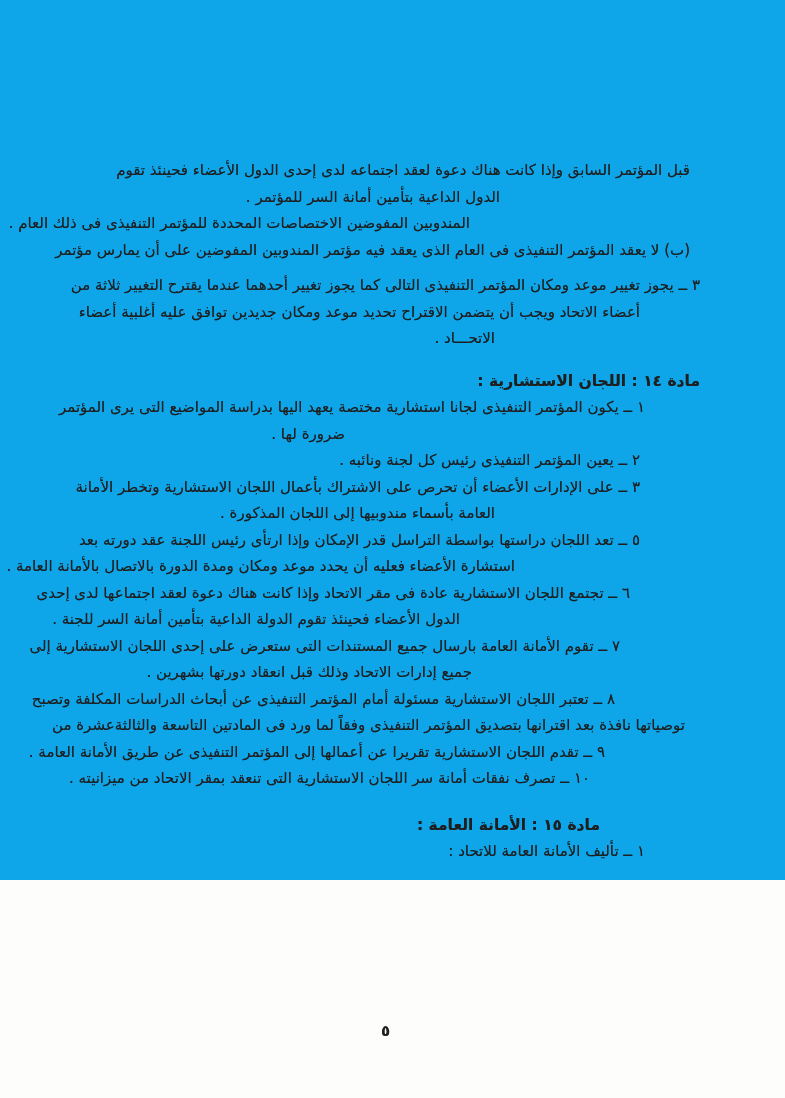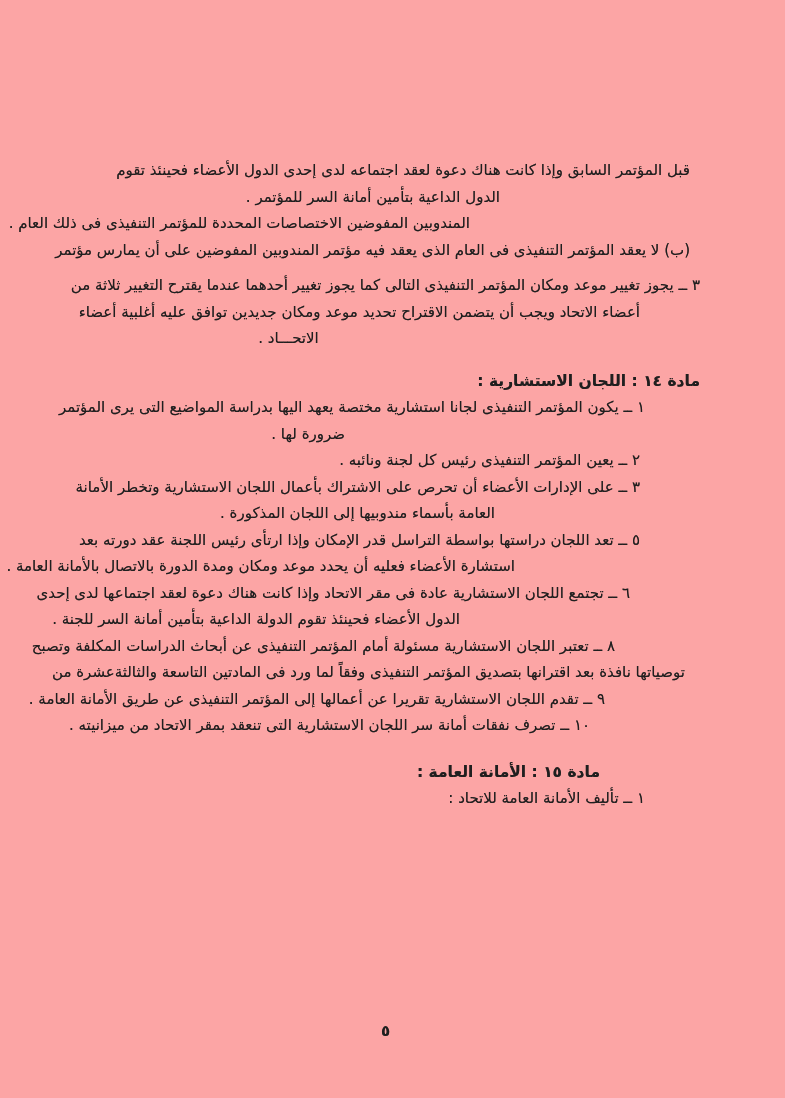--- a/index.html
+++ b/index.html
@@ -4,33 +4,33 @@
 <style>
   html,body{margin:0;padding:0;}
   body{
     width:785px;height:1098px;
     background:#fdfdfc;
     font-family:"DejaVu Sans",sans-serif;
     color:#1f1f1f;
     overflow:hidden;
   }
   .page{
-    position:relative;width:785px;height:1098px;direction:rtl;
-    background:#fca5a5;
+    position:relative;width:785px;height:880px;direction:rtl;
+    background:#0ea5e9;
   }
   .column{
     position:absolute;top:157px;right:85px;width:618px;
     text-align:right;
   }
   .ln{
     font-size:15px;line-height:26.5px;white-space:nowrap;
     text-shadow:0 0 0.5px rgba(20,20,20,.55);
   }
   .heading{font-weight:bold;font-size:15.5px;}
-  .gap-a{margin-top:9px;text-align:center;}
+  .gap-a{margin-top:9px;}
   .gap-b{margin-top:16px;}
   .gap-c{margin-top:20px;text-align:right;}
   .pagenum{
     position:absolute;top:1022px;left:0;width:785px;
     text-align:center;font-size:15px;font-weight:bold;
     padding-right:14px;box-sizing:border-box;
     text-shadow:0 0 0.5px rgba(20,20,20,.55);
   }
   
   .pr0{padding-right:0}   .pr10{padding-right:10px}
@@ -78,20 +78,24 @@
     </div>
     <div>
       <div class="ln pr60">٥ ــ تعد اللجان دراستها بواسطة التراسل قدر الإمكان وإذا ارتأى رئيس اللجنة عقد دورته بعد</div>
       <div class="ln pr185">استشارة الأعضاء فعليه أن يحدد موعد ومكان ومدة الدورة بالاتصال بالأمانة العامة .</div>
     </div>
     <div>
       <div class="ln pr70">٦ ــ تجتمع اللجان الاستشارية عادة فى مقر الاتحاد وإذا كانت هناك دعوة لعقد اجتماعها لدى إحدى</div>
       <div class="ln pr240">الدول الأعضاء فحينئذ تقوم الدولة الداعية بتأمين أمانة السر للجنة .</div>
     </div>
     <div>
+      <div class="ln pr80">٧ ــ تقوم الأمانة العامة بارسال جميع المستندات التى ستعرض على إحدى اللجان الاستشارية إلى</div>
+      <div class="ln pr228">جميع إدارات الاتحاد وذلك قبل انعقاد دورتها بشهرين .</div>
+    </div>
+    <div>
       <div class="ln pr85">٨ ــ تعتبر اللجان الاستشارية مسئولة أمام المؤتمر التنفيذى عن أبحاث الدراسات المكلفة وتصبح</div>
       <div class="ln pr15">توصياتها نافذة بعد اقترانها بتصديق المؤتمر التنفيذى وفقاً لما ورد فى المادتين التاسعة والثالثةعشرة من</div>
     </div>
     <div>
       <div class="ln pr95">٩ ــ تقدم اللجان الاستشارية تقريرا عن أعمالها إلى المؤتمر التنفيذى عن طريق الأمانة العامة .</div>
     </div>
     <div>
       <div class="ln pr110">١٠ ــ تصرف نفقات أمانة سر اللجان الاستشارية التى تنعقد بمقر الاتحاد من ميزانيته .</div>
     </div>
 

